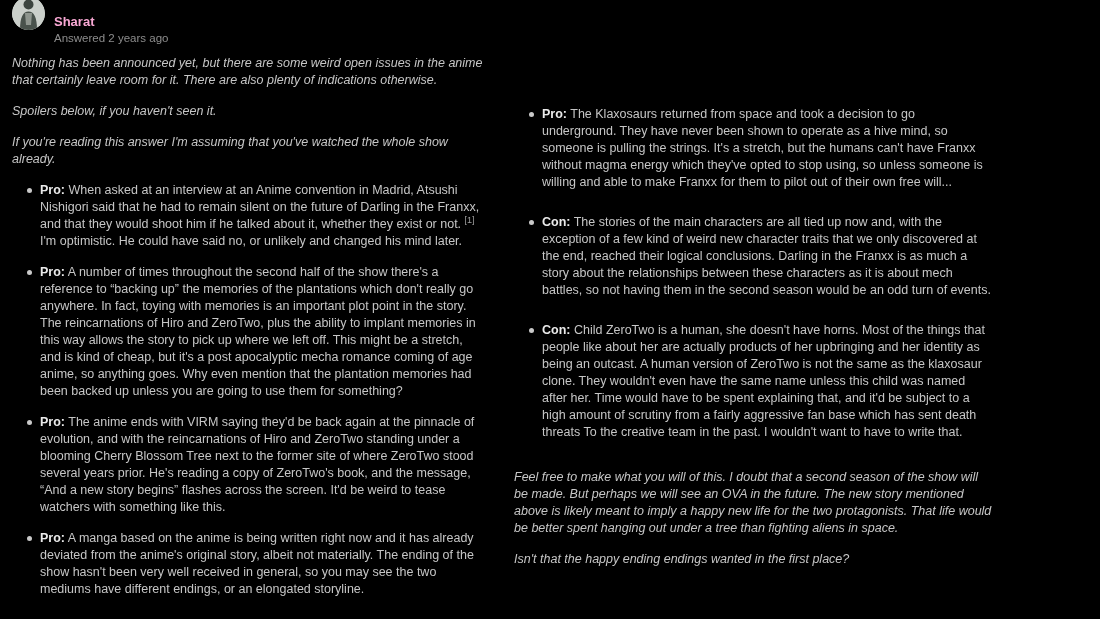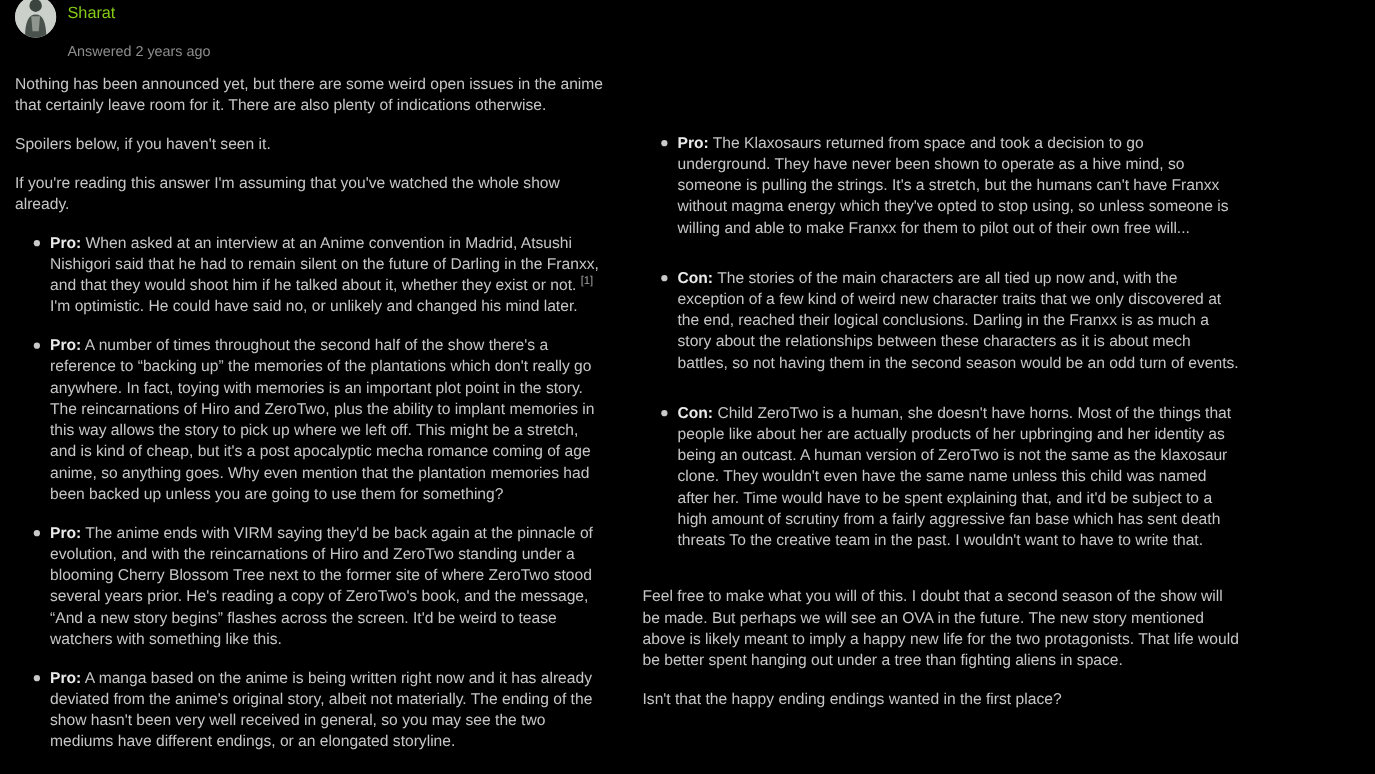--- a/index.html
+++ b/index.html
@@ -19,24 +19,24 @@
   .col.right { left: 514px; width: 478px; padding-top: 106px; }
 
   .answer-header { display: flex; gap: 9px; margin-bottom: 9px; }
   .avatar {
     width: 33px; height: 33px; flex: 0 0 33px;
     border-radius: 50%; overflow: hidden;
     background: #cbd0cb; margin-top: -3px;
     cursor: pointer;
   }
   .avatar svg { display: block; width: 100%; height: 100%; }
-  .author { font-weight: normal; color: #84cc16; font-size: 13px; line-height: 15px; padding-top: 2px; cursor: pointer; }
-  .meta   { color: #8d8d8d; font-size: 11.5px; line-height: 15px; margin-top: 18px; }
+  .author { font-weight: bold; color: #f9a8d4; font-size: 13px; line-height: 15px; padding-top: 14px; cursor: pointer; }
+  .meta   { color: #8d8d8d; font-size: 11.5px; line-height: 15px; margin-top: 2px; }
 
-  p { margin: 0 0 14px 0; }
+  p { margin: 0 0 14px 0; font-style: italic; }
   p:last-child { margin-bottom: 0; }
 
   ul { margin: 14px 0 0 0; padding: 0 0 0 28px; list-style: none; }
   .col.right ul { margin-top: 0; }
   li { position: relative; margin-bottom: 14px; }
   .col.right li { margin-bottom: 23px; }
   li::before {
     content: ""; position: absolute;
     left: -13px; top: 6px;
     width: 5px; height: 5px; border-radius: 50%;

